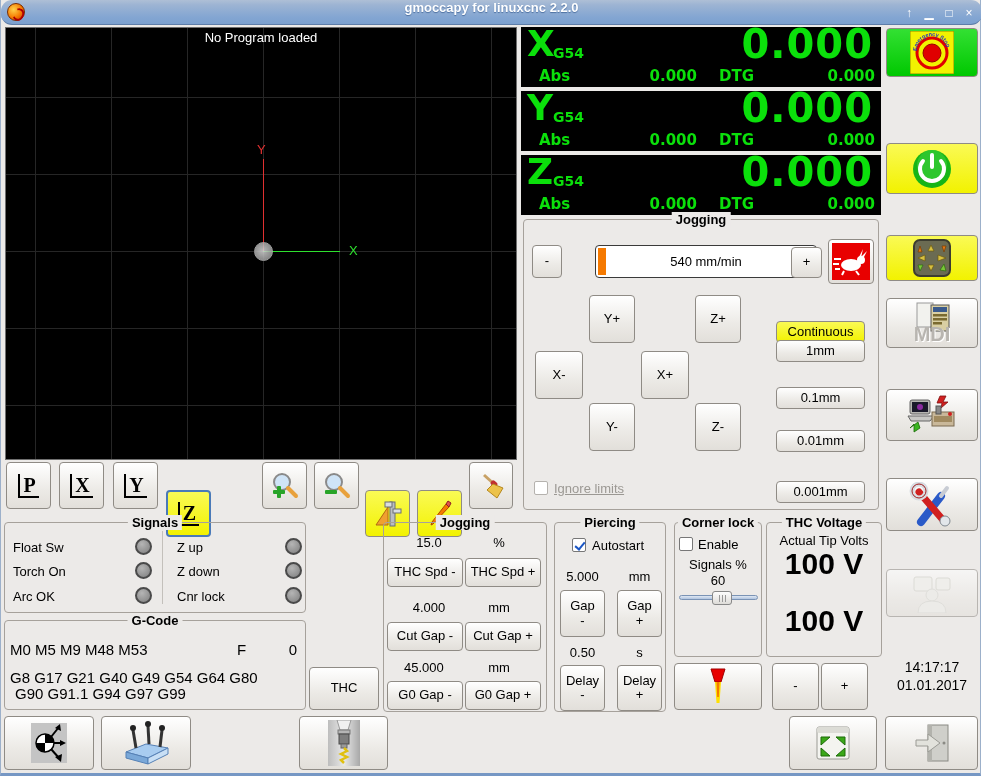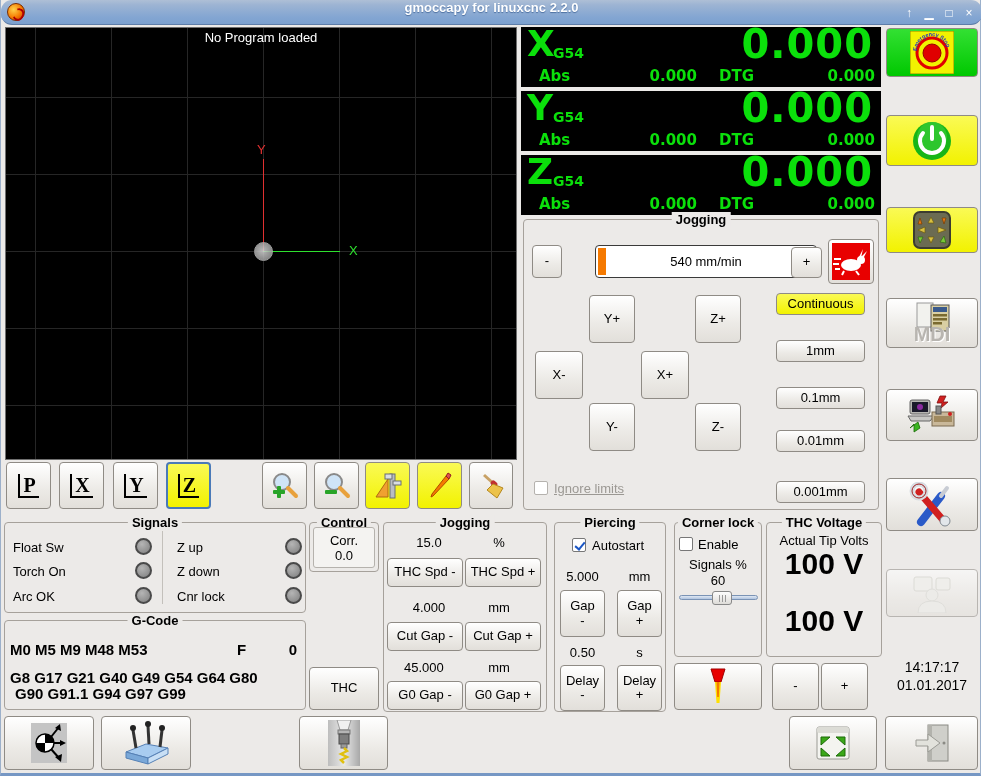--- a/index.html
+++ b/index.html
@@ -28,21 +28,21 @@
   .axis-x-line { position:absolute; left:257px; top:223px; width:77px; height:1px; background:#2ee02e; }
   .axis-y-label { position:absolute; left:251px; top:114px; color:#e03030; font-size:13px; }
   .axis-x-label { position:absolute; left:343px; top:215px; color:#2ee02e; font-size:13px; }
   .origin-marker { position:absolute; left:248px; top:214px; width:19px; height:19px; border-radius:50%;
     background:radial-gradient(circle at 45% 45%, #d9d9d9, #8a8a8a); opacity:.85; border:1px solid #bbb; }
 
   
   .btn { position:absolute; display:flex; flex-direction:column; align-items:center; justify-content:center;
     background:linear-gradient(#ffffff,#eceae6 60%,#e2dfda); border:1px solid #8f8b85; border-radius:4px;
     font-size:13px; color:#000; cursor:pointer; text-align:center; line-height:1.1; }
-  .btn.yellow { background:linear-gradient(#fafa55,#f2f200); }
+  .btn.yellow { background:linear-gradient(#fafa55,#f2f200);margin-top:28px; }
   .btn.active-view { border:2px solid #4a7ab8; }
   .frame { position:absolute; border:1px solid #a6a19b; border-radius:4px; }
   .legend { position:absolute; top:-8px; left:50%; transform:translateX(-50%); background:#eceae8;
     padding:0 4px; font-size:13px; font-weight:bold; white-space:nowrap; }
   .lbl { position:absolute; font-size:13px; color:#000; white-space:nowrap; }
   .led { position:absolute; width:17px; height:17px; border-radius:50%; border:2px solid #4a4a4a;
     background:radial-gradient(circle at 38% 32%, #b5b5b5, #7e7e7e); }
   .led.red { background:radial-gradient(circle at 38% 32%, #ff5a5a, #e00000 70%); border-color:#6a0000; }
   .cb { position:absolute; width:14px; height:14px; background:#fff; border:1px solid #777; border-radius:2px; }
   .cb.checked::after { content:""; position:absolute; left:4px; top:1px; width:4px; height:8px;
@@ -67,21 +67,21 @@
 
   
   .slider-track { position:absolute; height:5px; background:linear-gradient(#dfe7f2,#afc4e0); border:1px solid #7a93b5; border-radius:3px; cursor:pointer; }
   .slider-handle { position:absolute; top:-5px; width:20px; height:14px; background:linear-gradient(#fdfdfd,#dedcd8);
     border:1px solid #888; border-radius:3px; }
   .slider-handle::after { content:""; position:absolute; left:6px; top:3px; width:8px; height:7px;
     background:repeating-linear-gradient(to right,#999 0 1px,transparent 1px 3px); }
 
   .clock { position:absolute; left:885px; top:658px; width:92px; text-align:center; font-size:14px; color:#000; line-height:1.3; }
 
-  .gcode-text { position:absolute; font-size:15px; font-weight:bold; white-space:nowrap; }
+  .gcode-text { position:absolute; font-size:15px; font-weight:normal; white-space:nowrap; }
   svg { display:block; }
 </style>
 </head>
 <body>
 
 <div class="app">
 
   <div class="titlebar">
     <span class="appicon"></span>
     <span class="title-text">gmoccapy for linuxcnc  2.2.0</span>
@@ -324,27 +324,20 @@
 
   <div class="frame" style="left:3px;top:620px;width:302px;height:90px">
     <span class="legend">G-Code</span>
     <span class="gcode-text" style="left:5px;top:20px">M0 M5 M9 M48 M53</span>
     <span class="gcode-text" style="left:232px;top:20px">F</span>
     <span class="gcode-text" style="right:8px;top:20px">0</span>
     <span class="gcode-text" style="left:5px;top:48px">G8 G17 G21 G40 G49 G54 G64 G80</span>
     <span class="gcode-text" style="left:10px;top:64px">G90 G91.1 G94 G97 G99</span>
   </div>
 
-  <div class="frame" style="left:308px;top:522px;width:70px;height:50px">
-    <span class="legend">Control</span>
-    <div style="position:absolute;inset:4px 3px 3px 3px;border:1px solid #b5b2ad;border-radius:3px;background:#f4f3f1;display:flex;flex-direction:column;align-items:center;justify-content:center;font-size:13px">
-      <span>Corr.</span>
-      <span>0.0</span>
-    </div>
-  </div>
   <div class="btn" style="left:308px;top:667px;width:70px;height:43px">THC</div>
 
   <div class="frame" style="left:382px;top:522px;width:164px;height:190px">
     <span class="legend">Jogging</span>
     <span class="lbl" style="left:20px;top:12px;width:50px;text-align:center">15.0</span>
     <span class="lbl" style="left:95px;top:12px;width:40px;text-align:center">%</span>
     <div class="btn" style="left:3px;top:35px;width:76px;height:29px">THC Spd -</div>
     <div class="btn" style="left:81px;top:35px;width:76px;height:29px">THC Spd +</div>
     <span class="lbl" style="left:20px;top:77px;width:50px;text-align:center">4.000</span>
     <span class="lbl" style="left:95px;top:77px;width:40px;text-align:center">mm</span>

